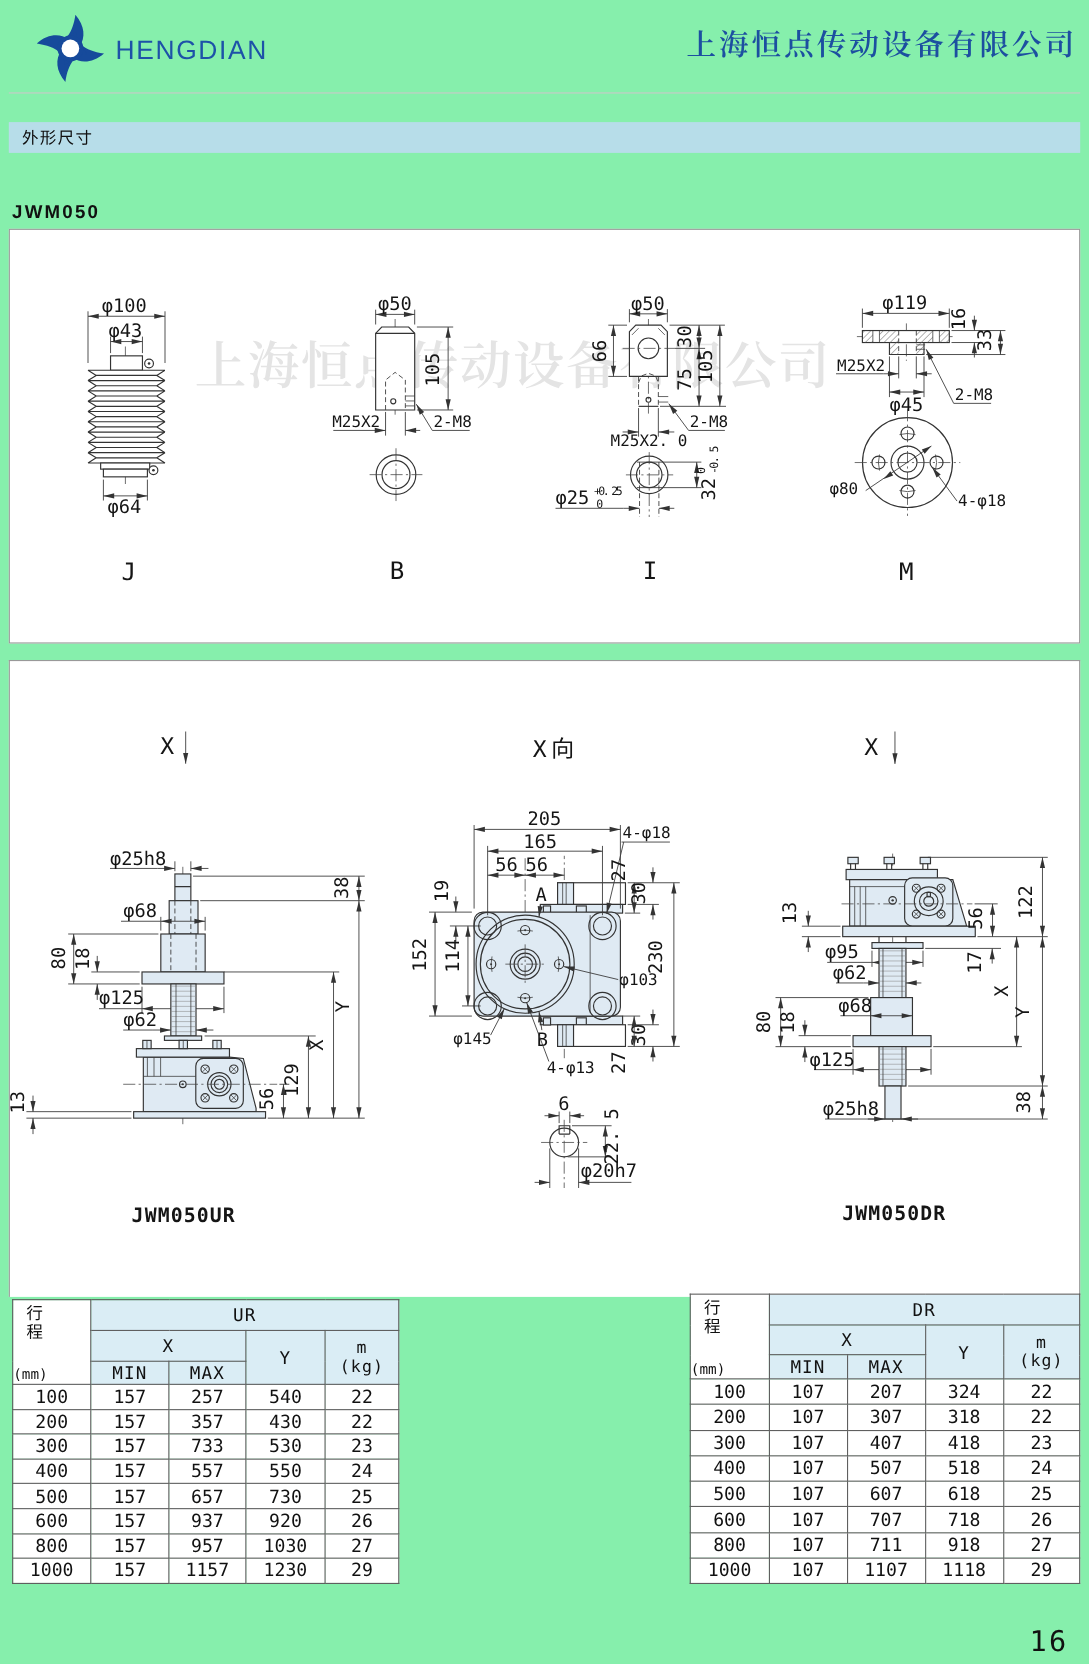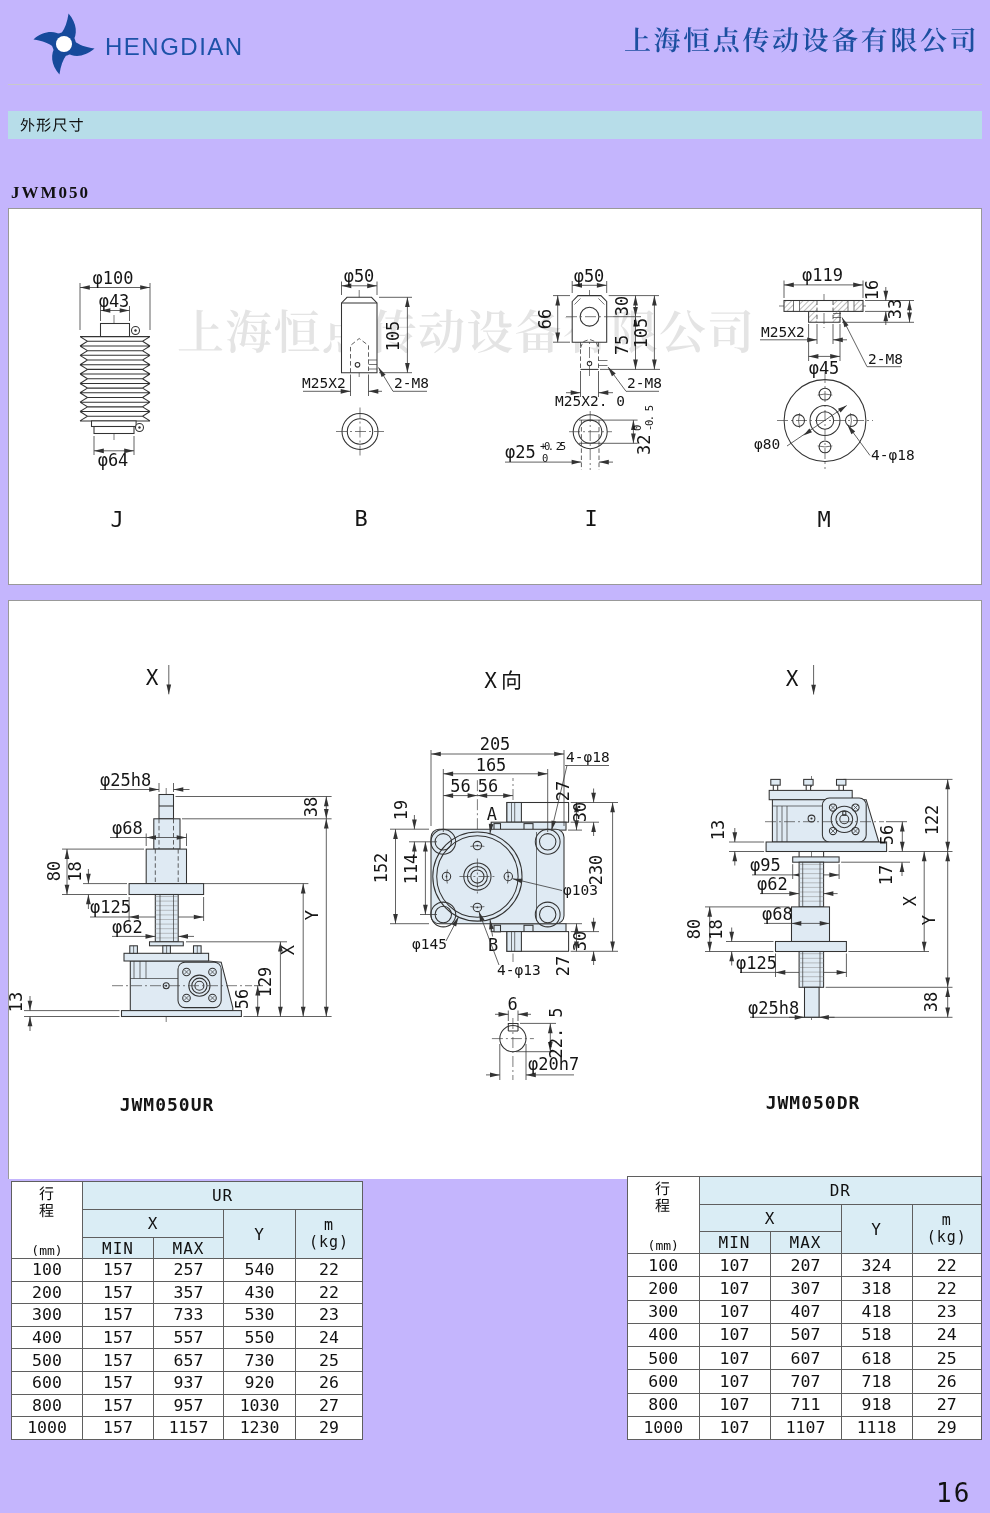--- a/index.html
+++ b/index.html
@@ -1,21 +1,21 @@
 <!DOCTYPE html>
 <html><head>
 <meta charset="utf-8">
 <style>
 html,body{margin:0;padding:0;background:#fff;}
-.page{position:relative;width:990px;height:1513px;background:#c4b5fd;overflow:hidden;font-family:"Liberation Sans",sans-serif;}
+.page{position:relative;width:990px;height:1513px;background:#86efac;overflow:hidden;font-family:"Liberation Sans",sans-serif;}
 .abs{position:absolute;}
 .brand{position:absolute;left:105px;top:33px;font-size:24px;letter-spacing:1.5px;color:#1d52a8;font-weight:400;}
 .hdrline{position:absolute;left:8px;top:84px;width:974px;height:0;border-top:1px solid #c9c9c9;}
 .secbar{position:absolute;left:8px;top:111px;width:974px;height:28px;background:#b7dde9;}
-.modellabel{position:absolute;left:11px;top:183px;font-family:Liberation Serif, serif;font-size:17px;font-weight:bold;letter-spacing:2px;color:#111;}
+.modellabel{position:absolute;left:11px;top:183px;font-family:Liberation Sans, sans-serif;font-size:17px;font-weight:bold;letter-spacing:2px;color:#111;}
 .box{position:absolute;border:1px solid #999;background:#fff;}
 .pagenum{position:absolute;left:936px;top:1478px;font-family:"DejaVu Sans Mono",monospace;font-size:26px;color:#111;letter-spacing:2px;}
 svg text{font-family:"DejaVu Sans Mono",monospace;fill:#151515;}
 .dt{font-size:17px;}
 .ds{font-size:10.5px;}
 .dm{font-size:14.5px;}
 .lbl{font-size:22px;}
 .big{font-size:21px;}
 .mdl{font-size:18px;font-weight:bold;letter-spacing:1px;}
 .ol{stroke:#333;stroke-width:1.05;fill:none;}
@@ -25,21 +25,21 @@
 .cl{stroke:#444;stroke-width:0.7;stroke-dasharray:11 3 2 3;fill:none;}
 .hid{stroke:#3a3a3a;stroke-width:0.8;stroke-dasharray:4.5 2.6;fill:none;}
 .thin{stroke:#3a3a3a;stroke-width:0.7;fill:none;}
 .thr{stroke:#8a8a8a;stroke-width:0.5;fill:none;}
 .dtab{position:absolute;border-collapse:collapse;table-layout:fixed;font-family:"DejaVu Sans Mono",monospace;color:#111;}
 .dtab th,.dtab td{border:1px solid #5f5f5f;text-align:center;vertical-align:middle;padding:0;font-weight:normal;}
 .dtab th.hc{background:#daedf5;font-size:16px;letter-spacing:1px;}
 .dtab th.hc div{line-height:1.15;font-size:15px;}
 .dtab th.hb{background:#fff;}
 .dtab td{font-size:16.5px;background:#fff;}
-.strokecell{display:flex;flex-direction:column;align-items:center;justify-content:center;}
+.strokecell{display:flex;flex-direction:column;align-items:flex-start;justify-content:center;}
 .strokecell .unit{font-size:13px;margin-top:1px;}
 .sr{position:absolute;width:1px;height:1px;overflow:hidden;clip:rect(0 0 0 0);white-space:nowrap;}
 </style>
 </head>
 <body>
 
 <div class="page">
   <span class="sr">上海恒点传动设备有限公司</span>
   <span class="sr">外形尺寸</span>
   <span class="sr">上海恒点传动设备有限公司</span>

